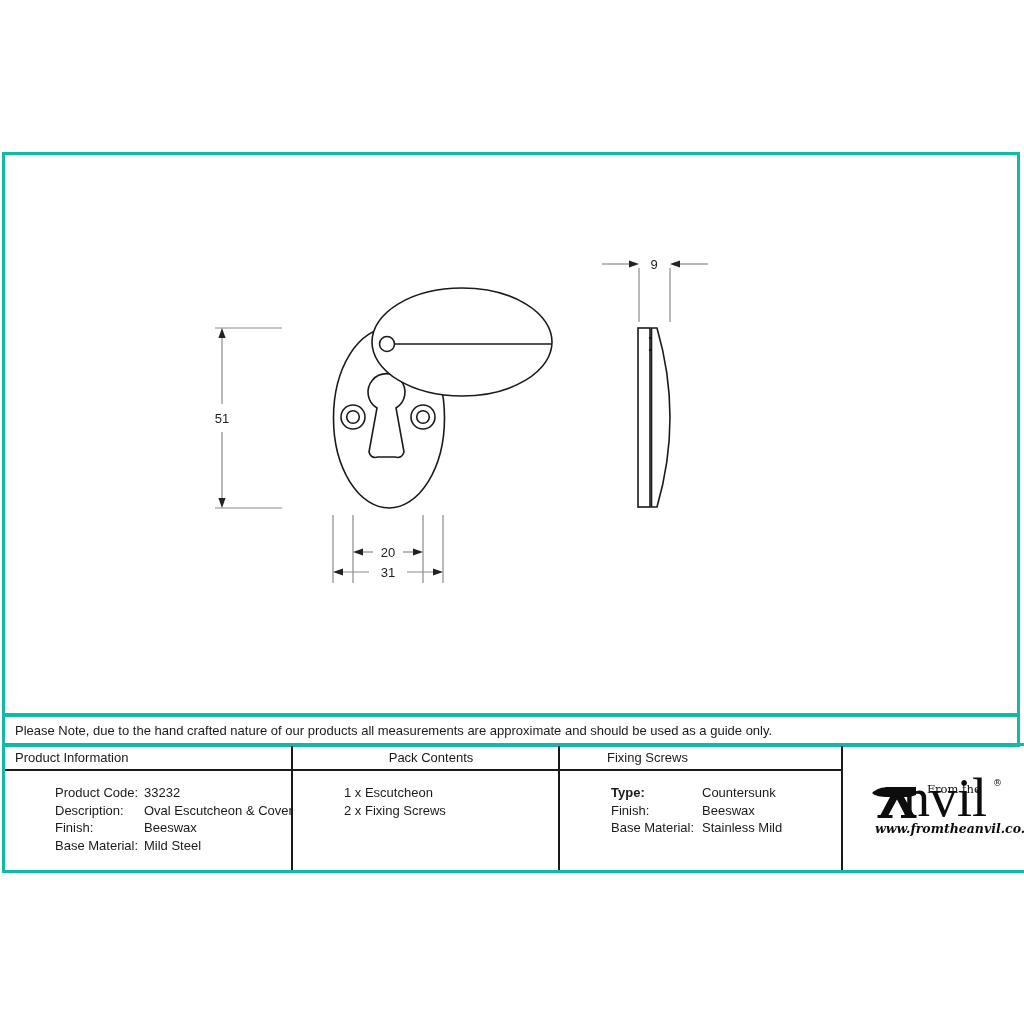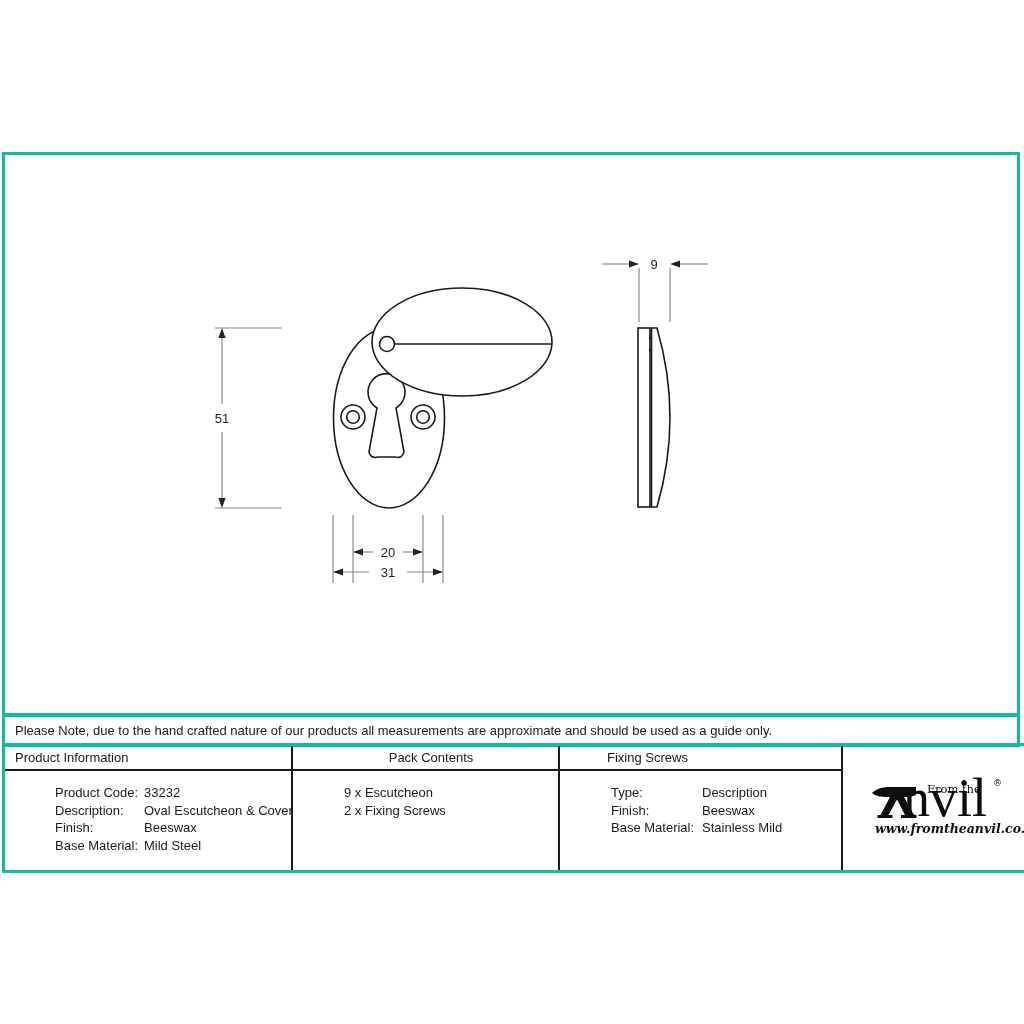--- a/index.html
+++ b/index.html
@@ -126,30 +126,30 @@
         </div>
         <div class="row">
           <span class="lbl" style="width:89px;">Base Material:</span><span>Mild Steel</span>
         </div>
       </div>
     </div>
 
     <div class="cell" style="left:288px;width:265px;">
       <div class="cell-hdr" style="padding-left:11px;text-align:center;">Pack Contents</div>
       <div class="rows" style="left:11px;">
-        <div class="row">9 x Escutcheon</div>
+        <div class="row">1 x Escutcheon</div>
         <div class="row">2 x Fixing Screws</div>
       </div>
     </div>
 
     <div class="cell" style="left:555px;width:281px;">
       <div class="cell-hdr" style="padding-left:11px;margin-left:36px;">Fixing Screws</div>
       <div class="rows" style="left:11px;">
         <div class="row">
-          <span class="lbl" style="width:91px;">Type:</span><span>Description</span>
+          <span class="lbl" style="width:91px;font-weight:bold;">Type:</span><span>Countersunk</span>
         </div>
         <div class="row">
           <span class="lbl" style="width:91px;">Finish:</span><span>Beeswax</span>
         </div>
         <div class="row">
           <span class="lbl" style="width:91px;">Base Material:</span><span>Stainless Mild</span>
         </div>
       </div>
     </div>
   </div>

